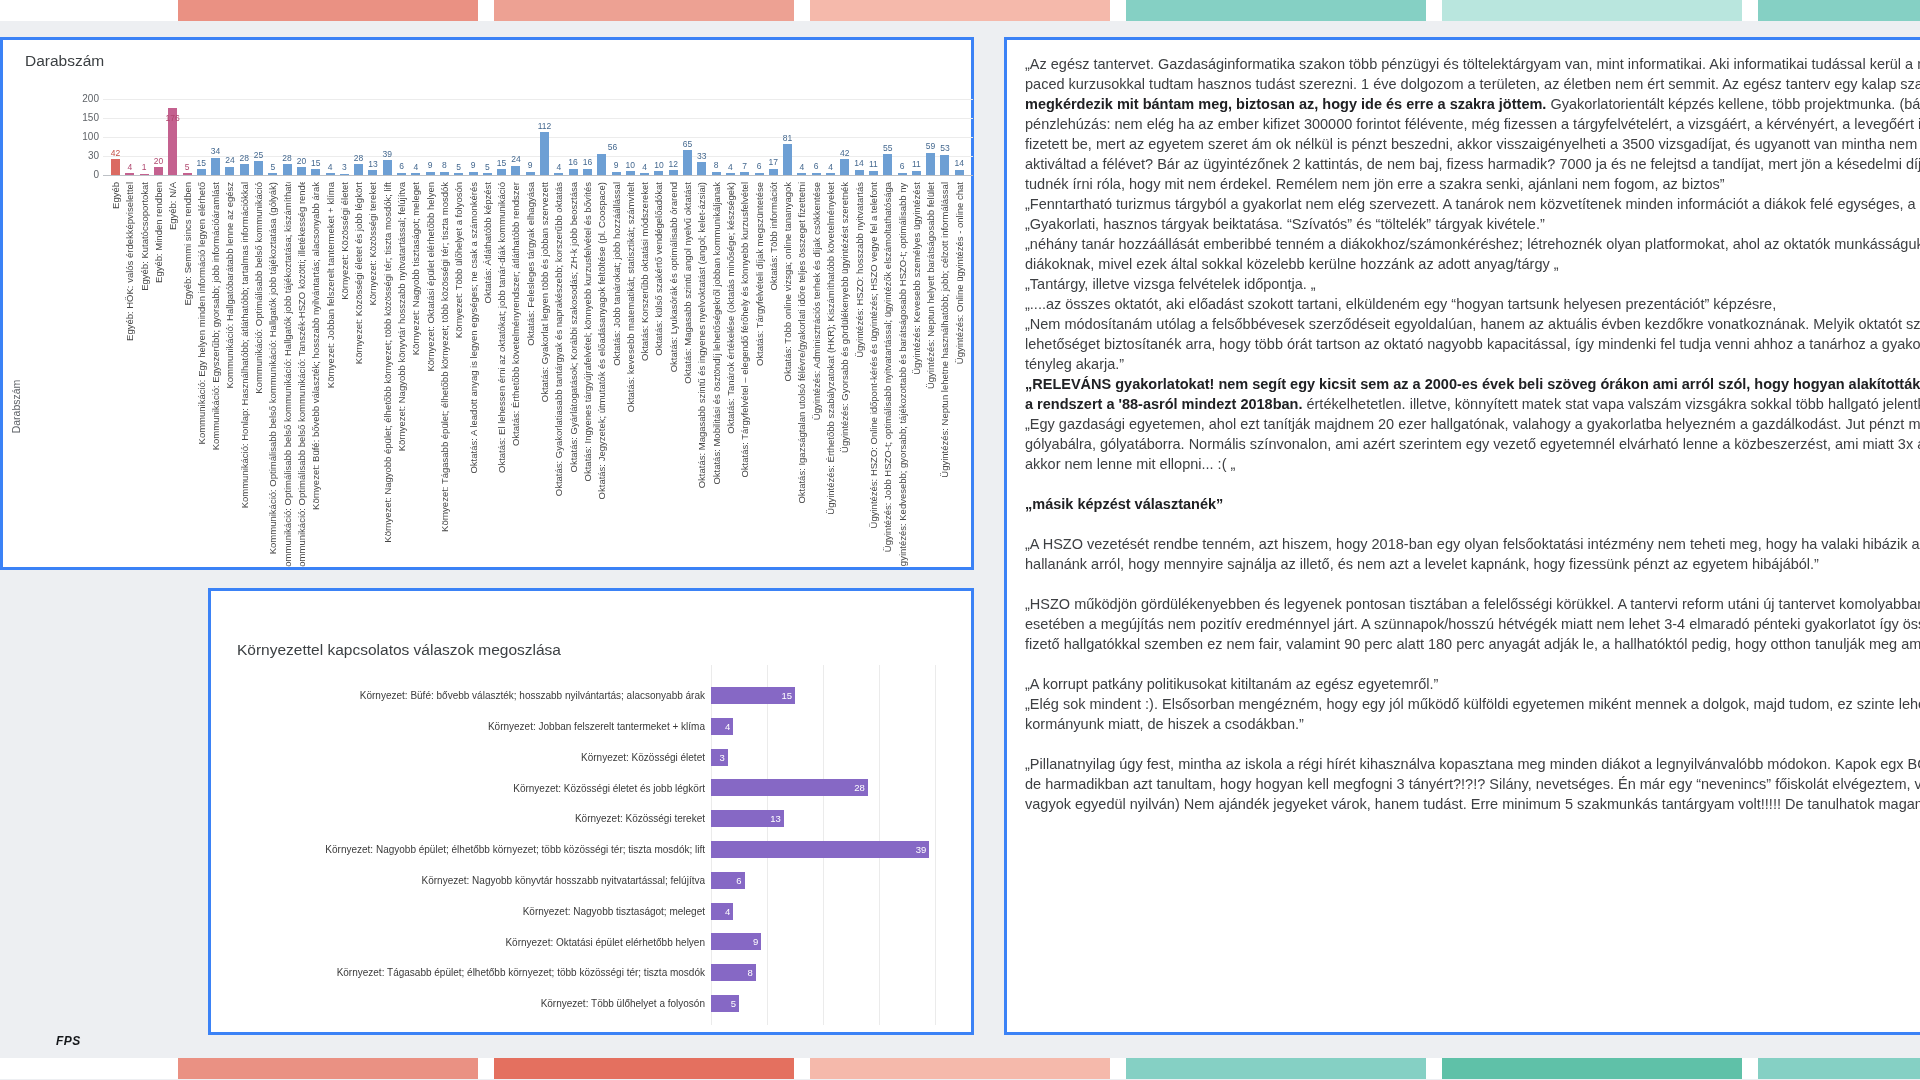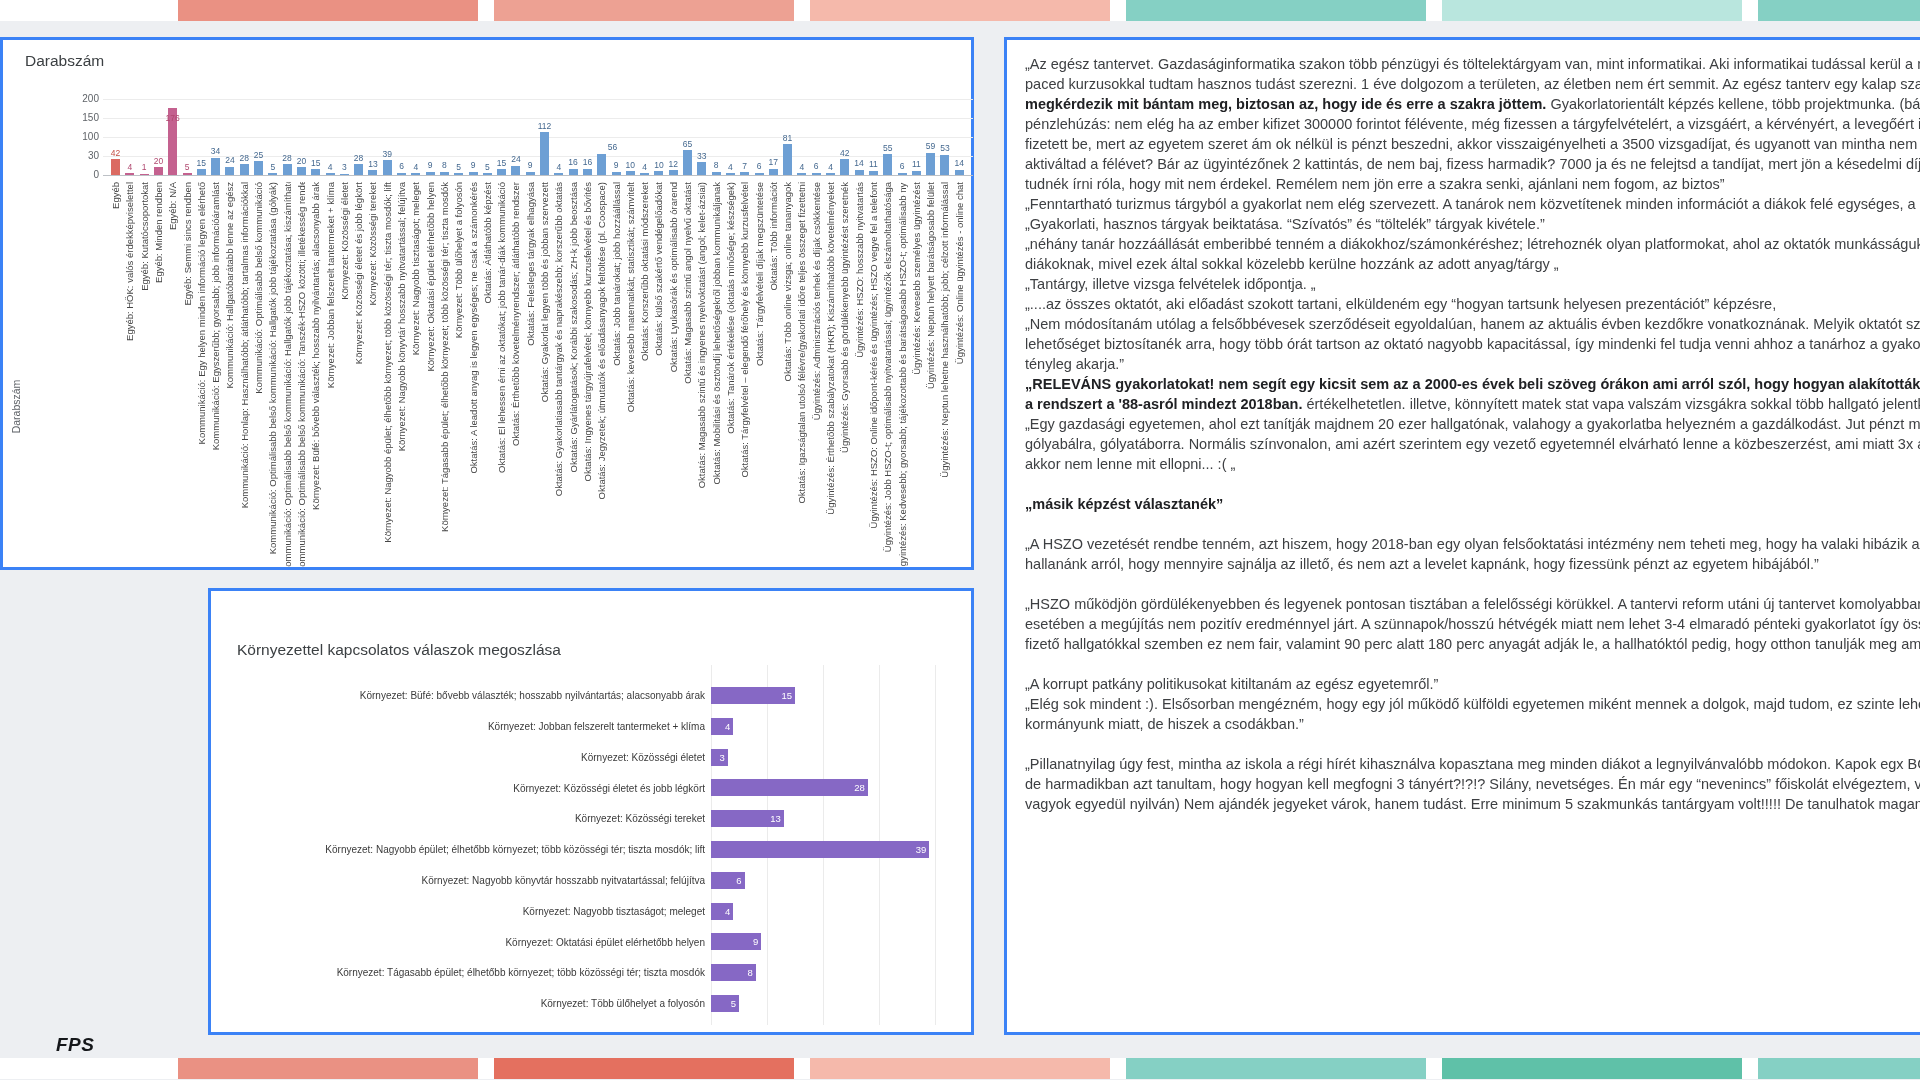--- a/index.html
+++ b/index.html
@@ -54,21 +54,21 @@
   #quotes{
     box-sizing:border-box;width:1120px;padding:14px 18px;
     font-size:14.5px;line-height:20px;color:#3d3f42;
   }
   #quotes .q{margin:0;}
   #quotes .q.sp{margin-top:20px;}
   #quotes b{color:#202124;font-weight:700;}
 
   #fps{
     position:absolute;left:56px;top:1034px;
-    font-size:19px;font-style:italic;font-weight:900;letter-spacing:.5px;color:#15171a;
+    font-size:12px;font-style:italic;font-weight:900;letter-spacing:.5px;color:#15171a;
   }
 </style>
 </head>
 <body>
 
 <div id="stripes-top" class="band">
     <div class="stripe" style="left: 178px; background: rgb(234, 145, 131);"></div>
     <div class="stripe" style="left: 494px; background: rgb(237, 161, 147);"></div>
     <div class="stripe" style="left: 810px; background: rgb(245, 185, 171);"></div>
     <div class="stripe" style="left: 1126px; background: rgb(133, 208, 196);"></div>

